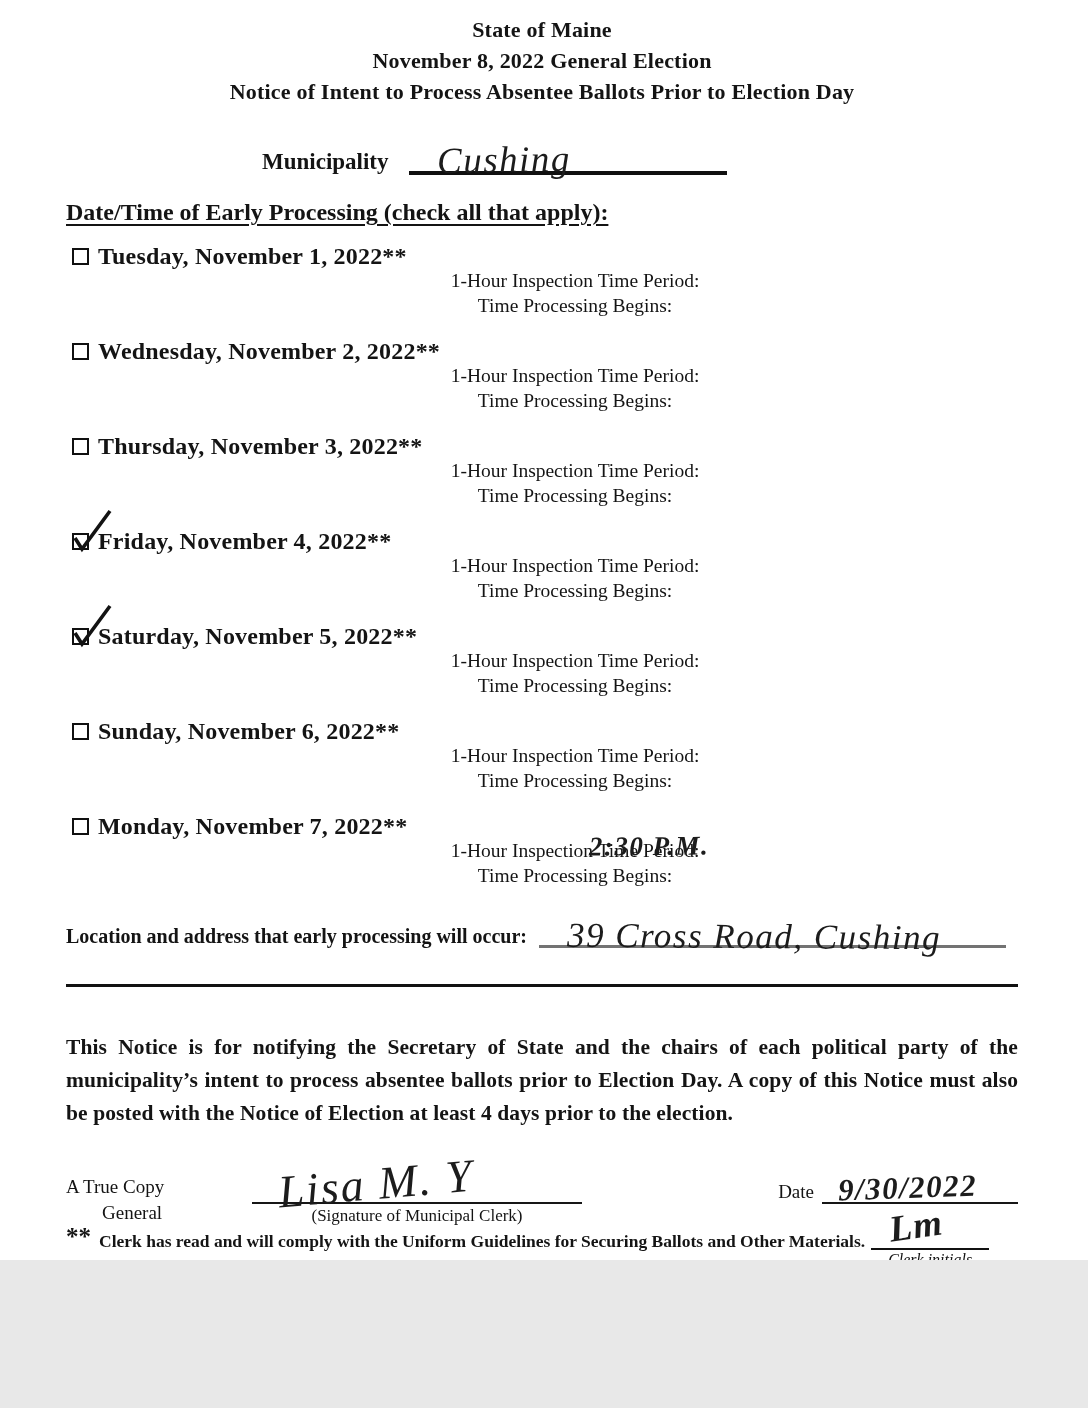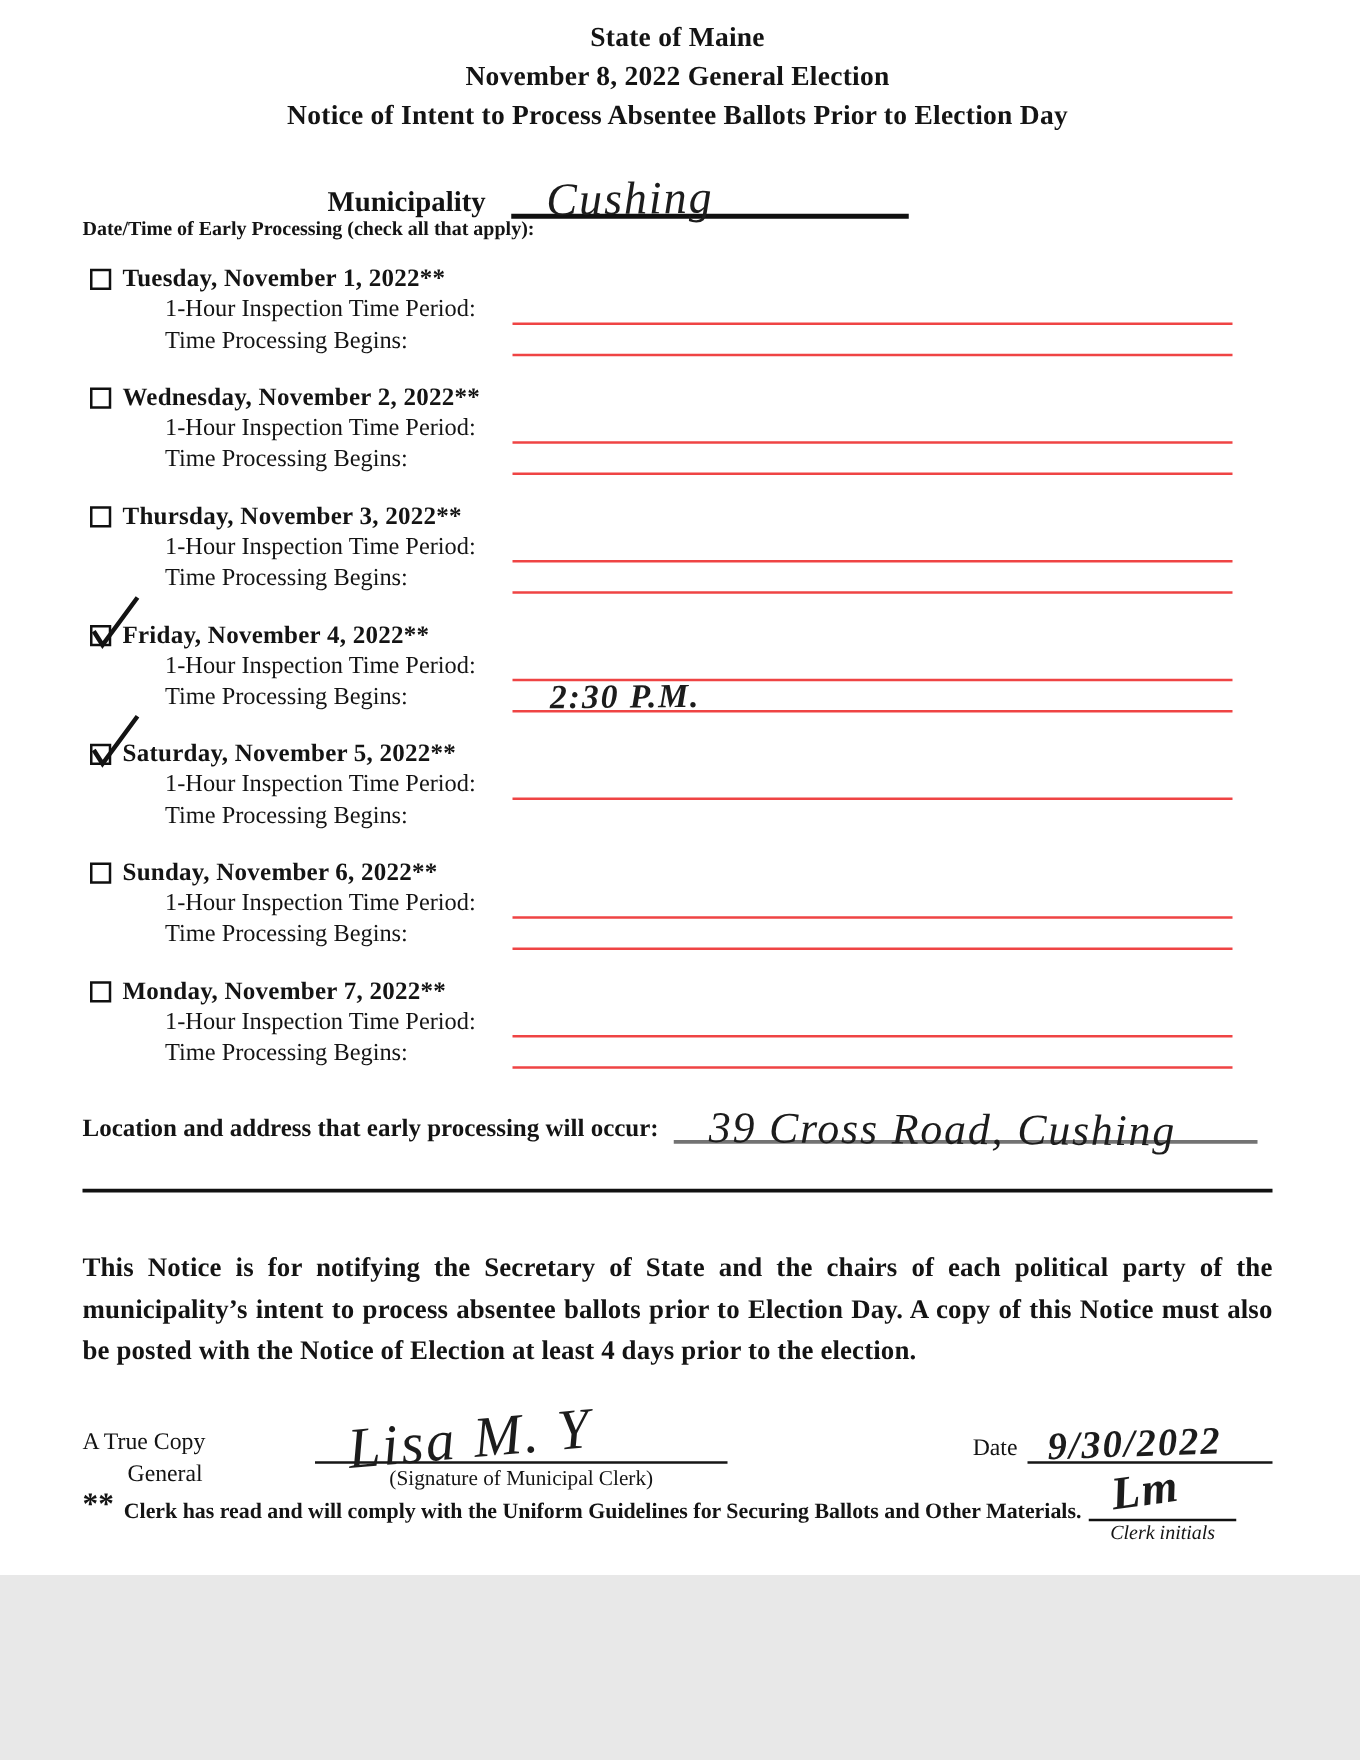--- a/index.html
+++ b/index.html
@@ -25,29 +25,29 @@
   .hand{
     font-family:"Liberation Serif",serif;
     font-style:italic;
     font-weight:500;
     color:#1c1c1c;
     letter-spacing:1.5px;
     white-space:nowrap;
   }
   .muni-line .hand{position:absolute;left:28px;bottom:-10px;font-size:37px;transform:rotate(-1deg);}
   
-  .section-heading{font-weight:bold;font-size:16px;text-decoration-thickness:2px;text-underline-offset:4px;}
+  .section-heading{margin-top:24px;font-weight:bold;font-size:24px;text-decoration:underline;text-decoration-thickness:2px;text-underline-offset:4px;}
   
   .days{margin-top:17px;}
   .day-block{margin-bottom:19px;}
   .day-row{display:flex;align-items:center;height:26px;}
   .checkbox{position:relative;width:17px;height:17px;border:2.5px solid #101010;display:inline-block;box-sizing:border-box;flex:0 0 auto;margin:0 9px 0 6px;}
   .checkmark{position:absolute;left:-4px;top:-30px;overflow:visible;}
-  .day-label{font-weight:bold;font-size:20px;letter-spacing:.2px;}
-  .field-row{display:flex;align-items:flex-start;margin-left:66px;height:25px;}
+  .day-label{font-weight:bold;font-size:24px;letter-spacing:.2px;}
+  .field-row{display:flex;align-items:center;margin-left:66px;height:25px;flex-direction:column;}
   .field-label{flex:0 0 278px;font-size:19.5px;line-height:24px;}
   .field-line{position:relative;flex:1 1 auto;border-bottom:2px solid #ef4444;height:22px;margin-right:32px;}
   .field-line .hand{position:absolute;left:30px;bottom:-5px;font-size:27px;font-weight:bold;transform:rotate(-.5deg);}
   
   .loc-row{display:flex;align-items:flex-end;margin-top:18px;height:40px;}
   .loc-label{font-weight:bold;font-size:20px;line-height:24px;flex:0 0 auto;}
   .loc-line{position:relative;flex:1 1 auto;border-bottom:3px solid #737373;height:30px;margin-left:12px;margin-right:12px;}
   .loc-line .hand{position:absolute;left:28px;bottom:-12px;font-size:35px;transform:rotate(.4deg);}
   
   .divider{margin-top:36px;border:0;border-bottom:3px solid #111;}

